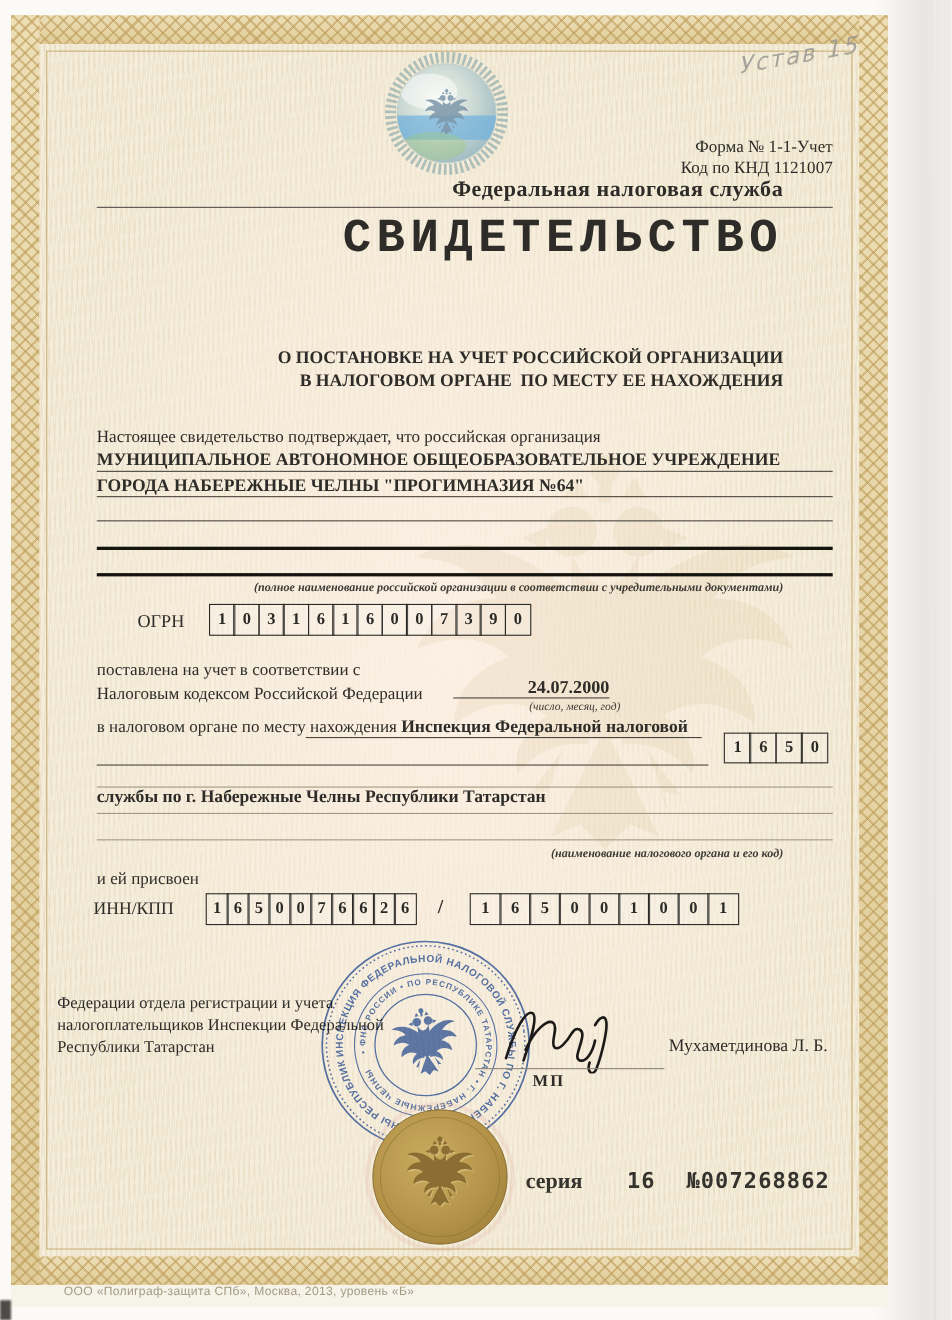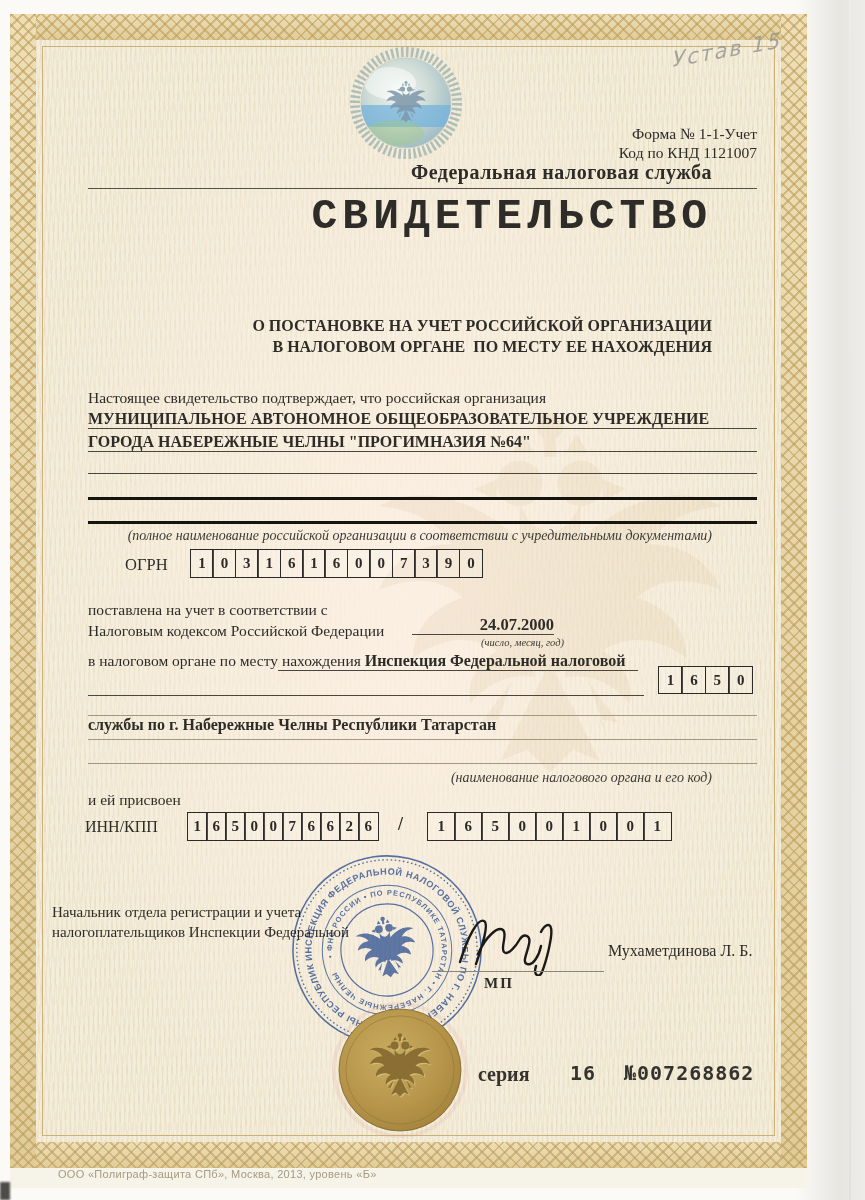--- a/index.html
+++ b/index.html
@@ -28,21 +28,21 @@
   .inner-line{position:absolute;left:32px;right:32px;top:32px;bottom:52px;border:1.5px solid #cbb077;}
   
   .rule{position:absolute;height:1px;background:#4a463e;}
   .rule.thick{height:3px;background:#15140f;}
   .rule.gray{background:#a1987f;}
   .rule.soft{background:#8b867c;}
   
   .t{position:absolute;line-height:1.18;}
   .b{font-weight:bold;}
   .ctr{text-align:right;white-space:pre;}
-  .cap{font-size:14px;font-style:italic;color:#3d3b35;}
+  .cap{font-size:11px;font-style:italic;color:#3d3b35;font-weight:bold;}
   .body15{font-size:15.5px;}
   .body16{font-size:16px;}
   .agency{font-size:20px;font-weight:bold;letter-spacing:.5px;}
   .title{font-size:43px;font-weight:bold;letter-spacing:5px;}
   .subtitle{font-size:16px;font-weight:bold;}
   .handwriting{font-size:21px;font-style:italic;color:#93928e;opacity:.8;
     transform:rotate(-10deg) skewX(-10deg);letter-spacing:2px;font-family:"DejaVu Sans",sans-serif;}
   .formline{font-size:15.5px;text-align:right;width:202px;}
   .mono{font-family:"DejaVu Sans Mono",monospace;font-weight:600;color:#35332e;}
   .series-label{font-size:20px;font-weight:bold;color:#35332e;}
@@ -208,22 +208,23 @@
     <span class="cell">5</span>
     <span class="cell">0</span>
     <span class="cell">0</span>
     <span class="cell">1</span>
     <span class="cell">0</span>
     <span class="cell">0</span>
     <span class="cell">1</span>
   </div>
 
 <div class="t sig-block" style="left:52px;top:902px;">
-    <span class="sigline">Начальник отдела регистрации и учета</span>
+    <span class="sigline">Федерации отдела регистрации и учета</span>
     <span class="sigline">налогоплательщиков Инспекции Федеральной</span>
+    <span class="sigline">Республики Татарстан</span>
   </div>
 
 <svg class="abs stamp" style="left:289px;top:852px;" width="196" height="196" viewBox="0 0 200 200">
   <defs>
     <path id="ringOut" d="M100,100 m-77,0 a77,77 0 1,1 154,0 a77,77 0 1,1 -154,0"></path>
     <path id="ringIn" d="M100,100 m-56,0 a56,56 0 1,1 112,0 a56,56 0 1,1 -112,0"></path>
   </defs>
   <g stroke="#4a6db6" fill="none">
     <circle cx="100" cy="100" r="96" stroke-width="1.6"></circle>
     <circle cx="100" cy="100" r="92" stroke-width="1.4" stroke-dasharray="1.6,2.6"></circle>

